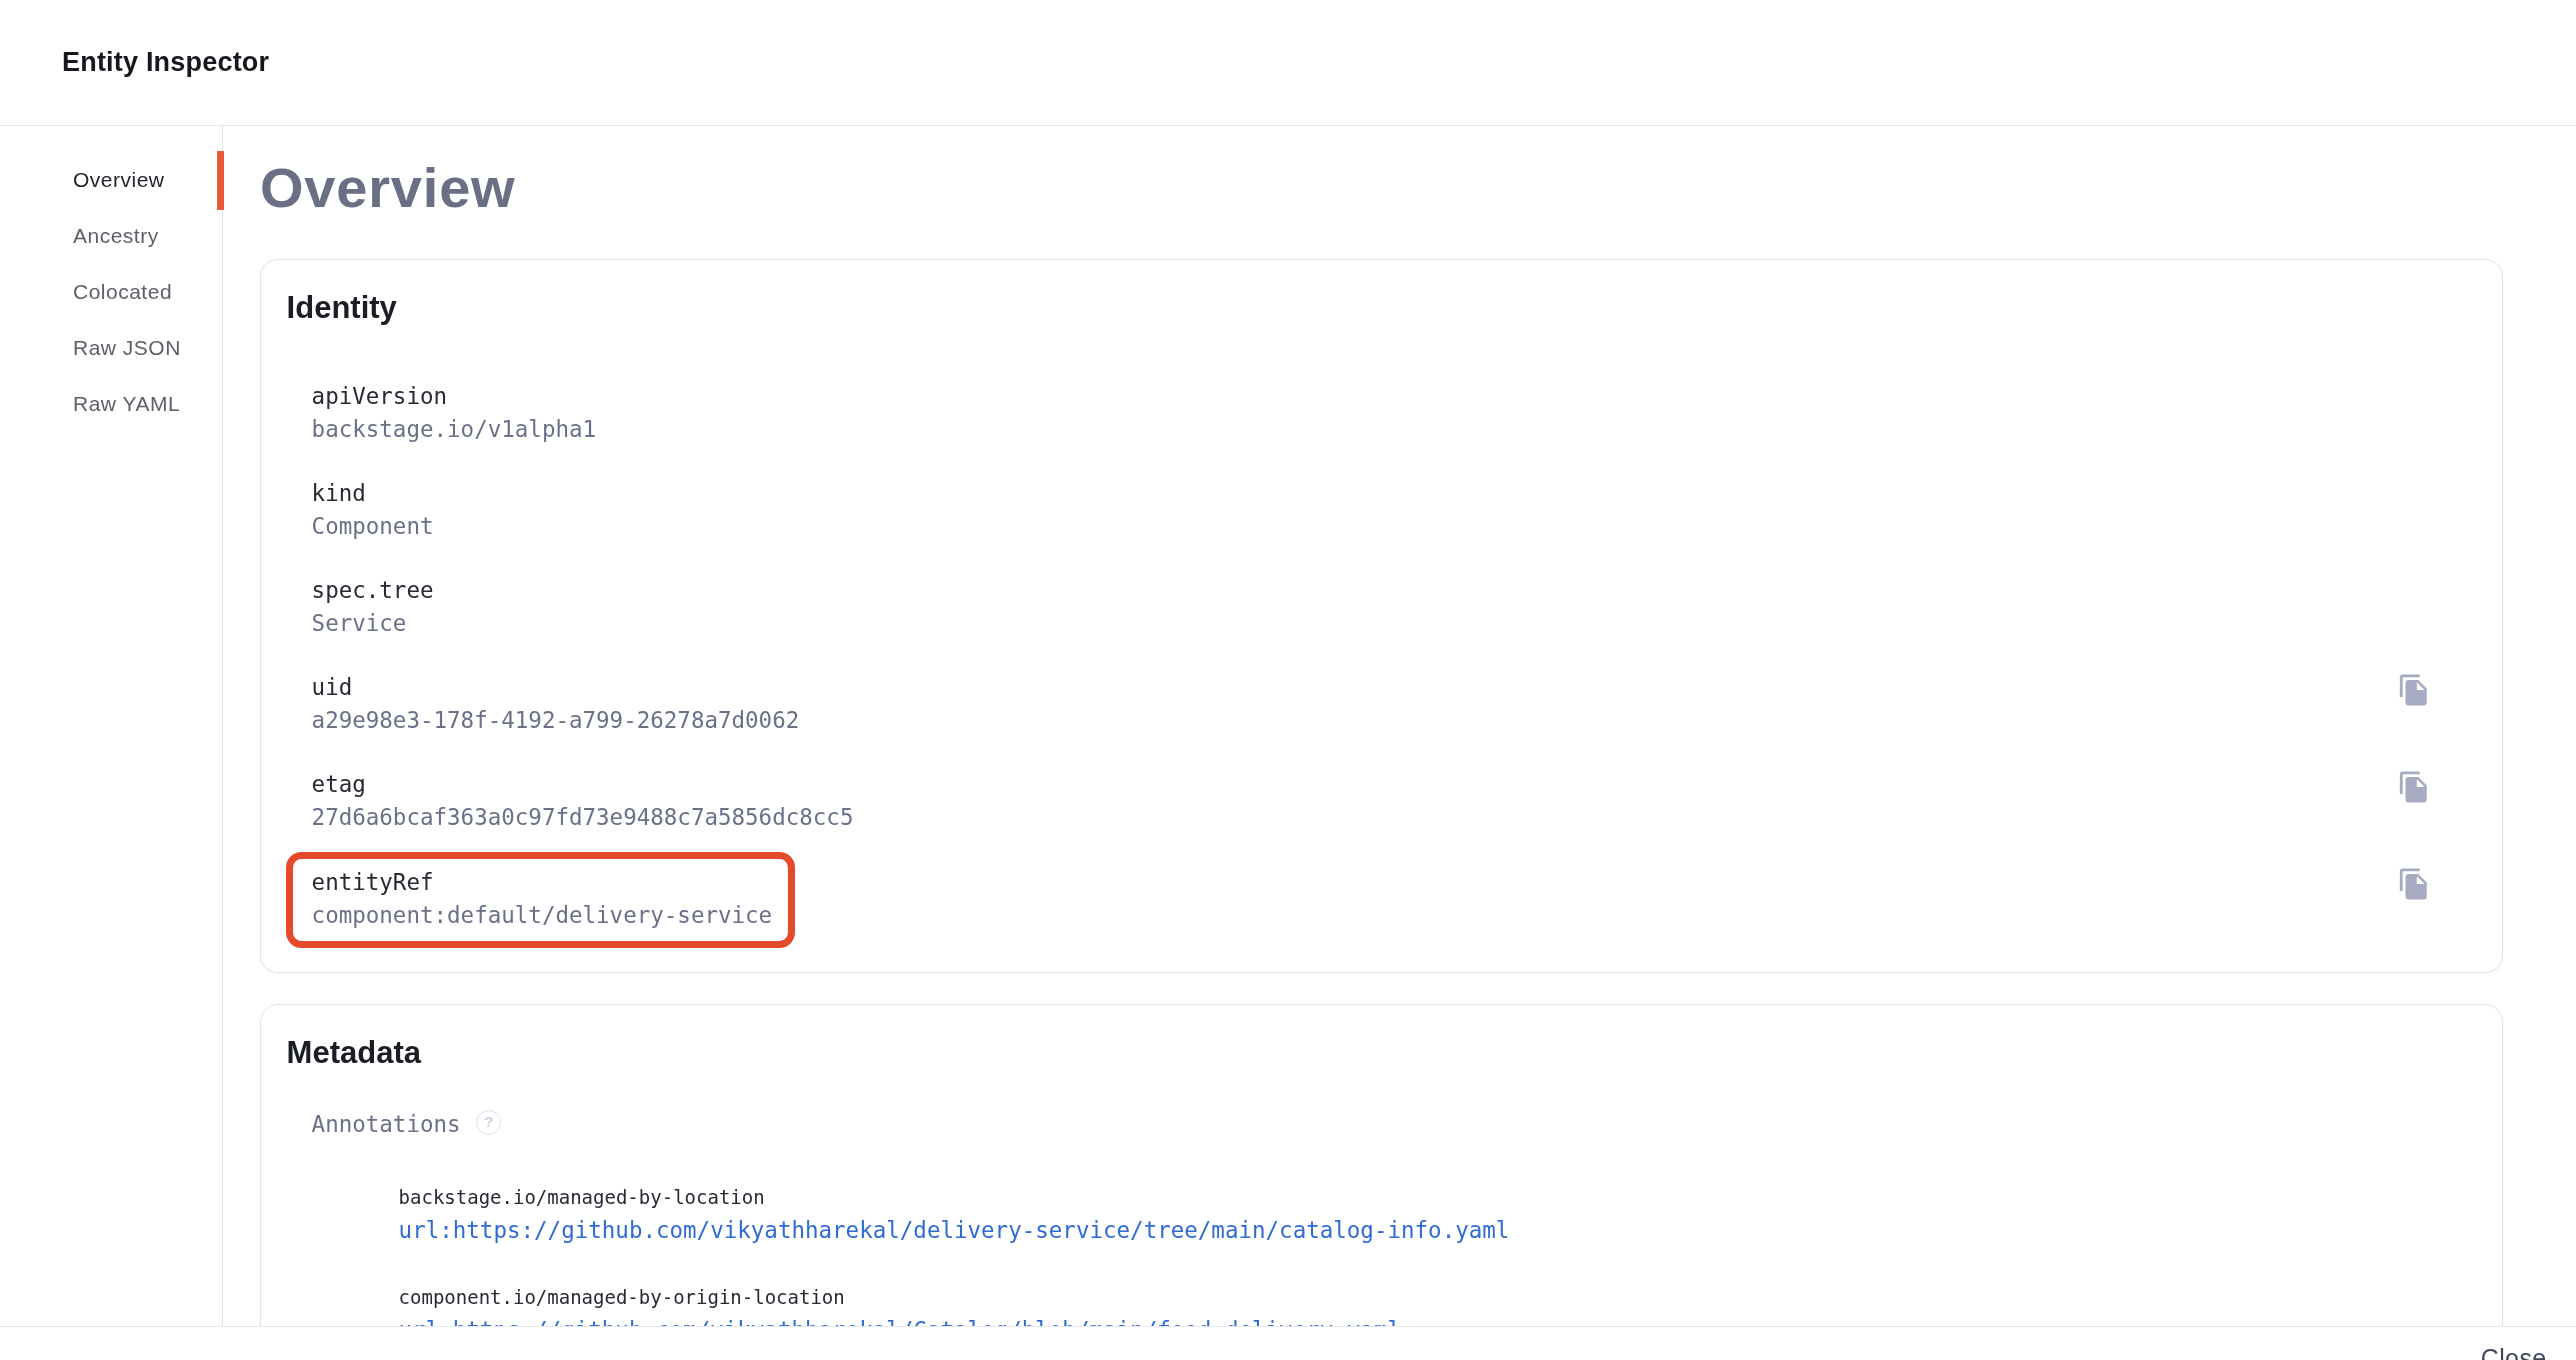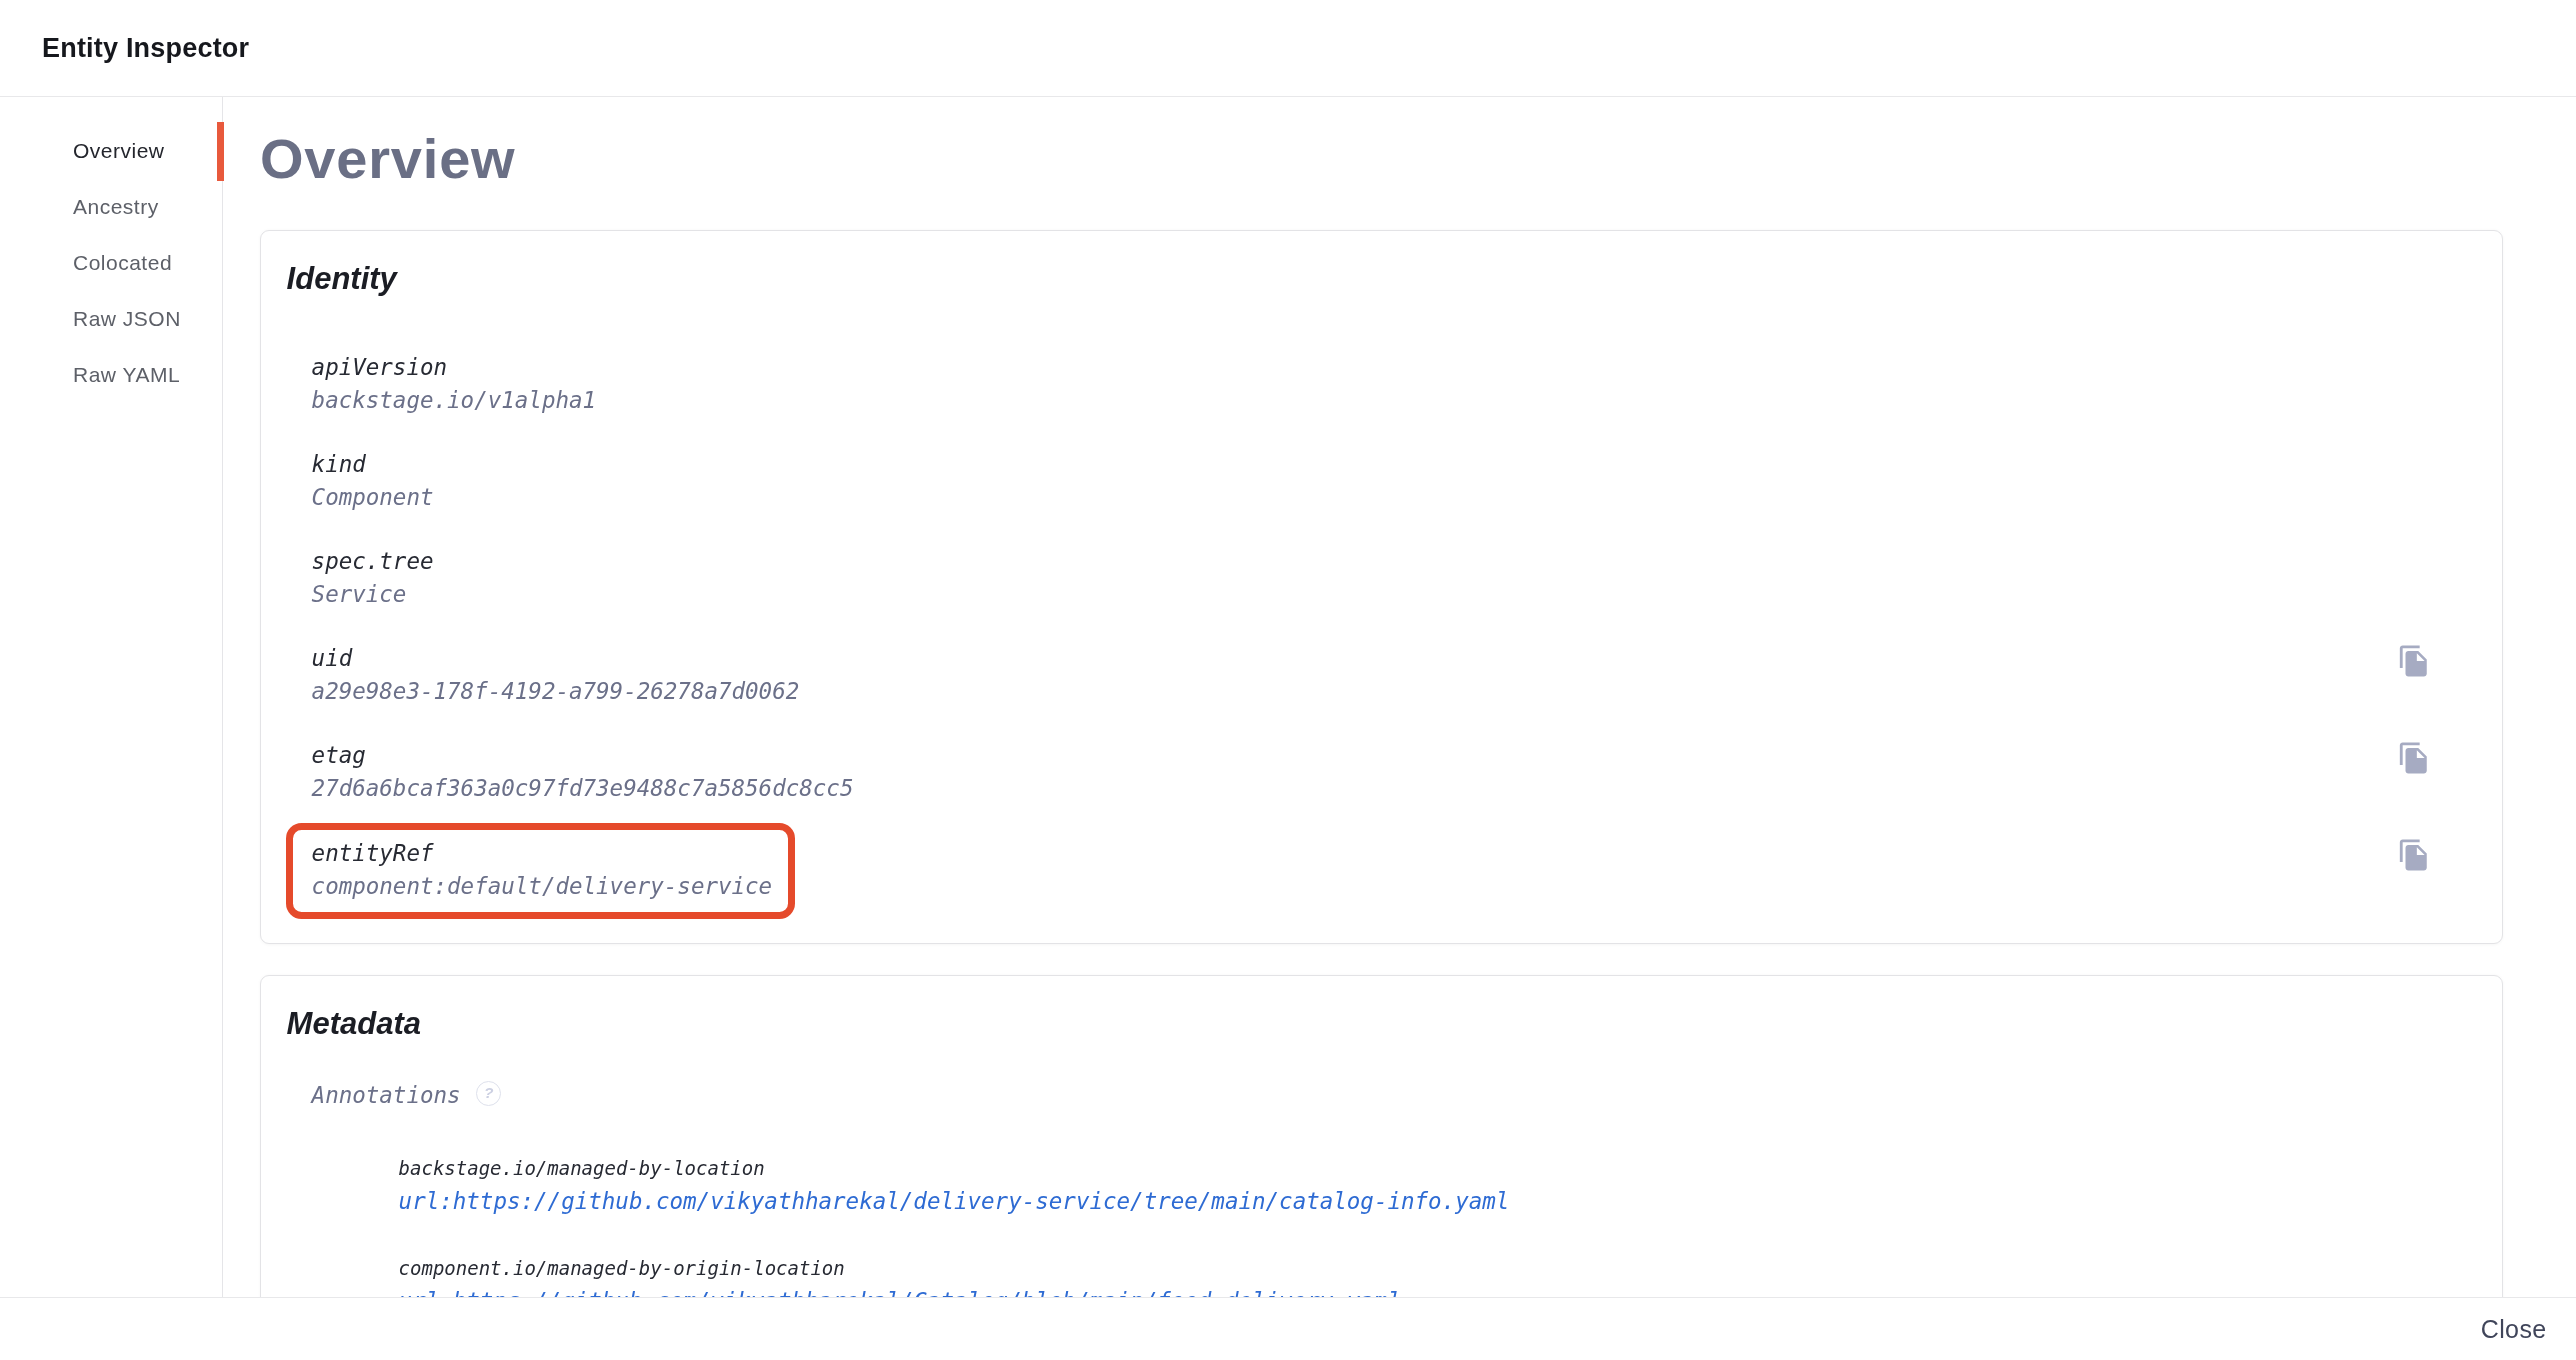--- a/index.html
+++ b/index.html
@@ -15,22 +15,22 @@
   html,body{margin:0;padding:0;}
   body{
     width:2576px;height:1361px;overflow:hidden;background:#ffffff;
     font-family:"Liberation Sans","DejaVu Sans",sans-serif;
     -webkit-font-smoothing:antialiased;
   }
   .mono{font-family:"DejaVu Sans Mono","Liberation Mono",monospace;}
 
   
   .app-header{
-    height:97px;border-bottom:1.5px solid var(--divider);
-    display:flex;align-items:center;padding-left:42px;
+    height:126px;border-bottom:1.5px solid var(--divider);
+    display:flex;align-items:center;padding-left:62px;
   }
   .app-title{font-size:27px;font-weight:700;color:#16181d;letter-spacing:0.2px;}
 
   
   .dialog-body{display:flex;height:1200px;overflow:hidden;}
 
   .sidebar{
     width:223px;flex-shrink:0;border-right:1.5px solid #e5e5e8;
     padding-top:26px;
   }
@@ -45,23 +45,23 @@
   }
 
   .content{flex:1;padding-left:37px;overflow:hidden;}
   .page-heading{
     margin:31px 0 0;font-size:56px;font-weight:700;
     color:var(--heading-slate);letter-spacing:0.8px;line-height:62px;
   }
 
   
   .card{
-    width:2243px;border:1.5px solid var(--card-border);border-radius:9px;
+    width:2243px;border:1.5px solid var(--card-border);border-radius:18px;
     background:#fff;box-shadow:0 0.8px 3.1px rgba(0,0,0,.04);
-    padding:29.4px 70px 40px 25.6px;margin-top:40px;font-style:italic;
+    padding:29.4px 70px 40px 25.6px;margin-top:40px;
   }
   .card-title{font-size:31px;font-weight:700;color:#1b1d24;line-height:37px;}
 
   .fields{margin:54px 0 0 25px;}
   .field{display:flex;align-items:flex-start;margin-bottom:31px;}
   .field:last-child{margin-bottom:0;}
   .field-text{flex:1;min-width:0;}
   .f-label{font-size:22.5px;line-height:33px;color:#272a33;}
   .f-value{font-size:22.5px;line-height:33px;color:#6b7089;}
 

